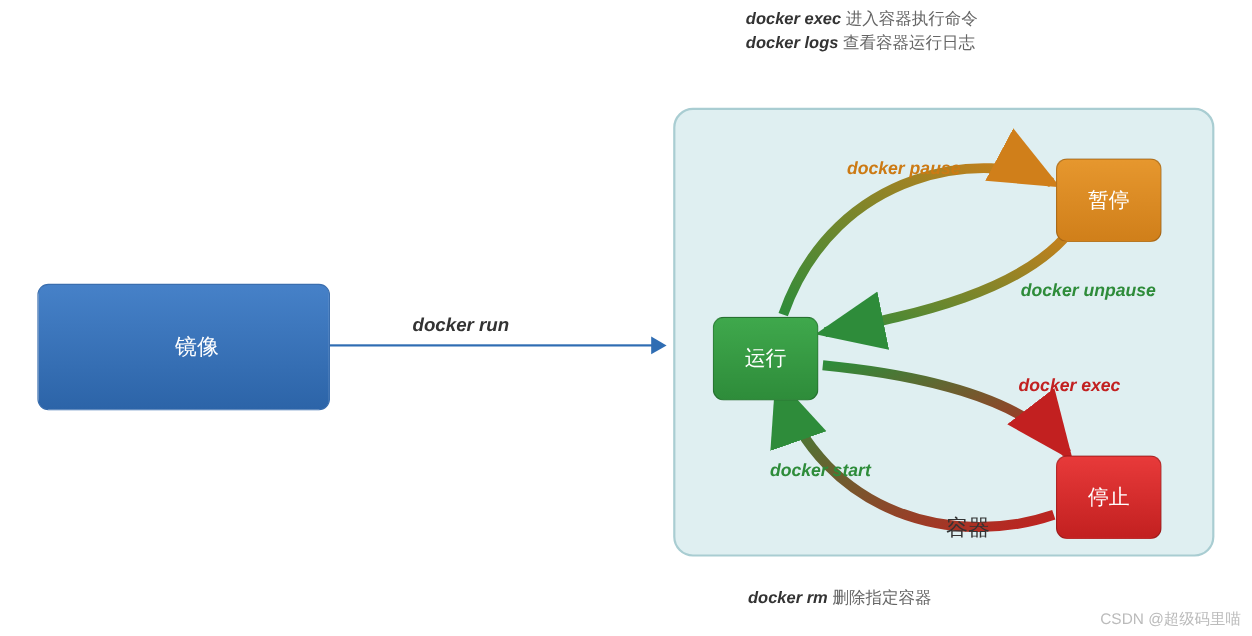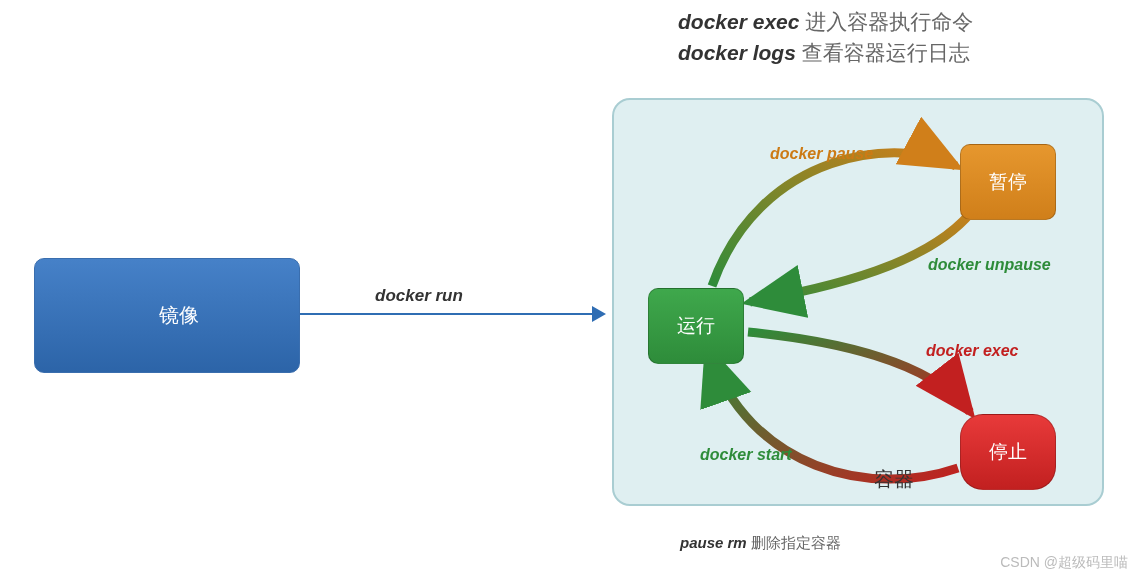--- a/index.html
+++ b/index.html
@@ -10,21 +10,21 @@
       position: relative;
       background: #ffffff;
     }
     .label-list {
       position: absolute;
       top: 8px;
       left: 678px;
     }
     .label-row {
       margin-bottom: 3px;
-      font-size: 21px;
+      font-size: 15px;
       color: #666;
     }
     .label-row .cmd {
       font-weight: bold;
       font-style: italic;
       color: #333;
     }
     .image-box {
       position: absolute;
       left: 34px;
@@ -84,33 +84,32 @@
       border-radius: 10px;
       display: flex;
       align-items: center;
       justify-content: center;
       color: #fff;
       font-size: 19px;
       border: 1px solid rgba(0,0,0,0.2);
     }
     .state-run  { left: 648px; top: 288px; background: linear-gradient(to bottom,#3fa84c,#2e8c3a); }
     .state-pause{ left: 960px; top: 144px; background: linear-gradient(to bottom,#e6972e,#d07f1a); }
-    .state-stop { left: 960px; top: 414px; background: linear-gradient(to bottom,#e83a3a,#c22020); border-radius: 23px; }
+    .state-stop { left: 960px; top: 414px; background: linear-gradient(to bottom,#e83a3a,#c22020); }
     .cmd-label { position: absolute; font-style: italic; font-weight: bold; font-size: 16px; }
     .lbl-pause   { left: 770px; top: 145px; color: #cc7a14; }
     .lbl-unpause { left: 928px; top: 256px; color: #2e8c3a; }
     .lbl-stop    { left: 926px; top: 342px; color: #c22020; }
-    .lbl-start   { left: 700px; top: 446px; color: #2e8c3a; }
+    .lbl-start   { left: 700px; top: 420px; color: #2e8c3a; }
     .container-title {
       position: absolute;
       left: 860px;
       top: 466px;
       font-size: 20px;
       color: #333;
-      margin-left: 14px;
     }
     .rm-label {
       position: absolute;
       left: 680px;
       top: 534px;
       font-size: 15px;
       color: #666;
     }
     .rm-label .cmd { font-weight: bold; font-style: italic; color: #333; }
     .watermark {
@@ -195,17 +194,17 @@
 </div>
 
 <div class="cmd-label lbl-pause">docker pause</div>
 <div class="cmd-label lbl-unpause">docker unpause</div>
 <div class="cmd-label lbl-stop">docker exec</div>
 <div class="cmd-label lbl-start">docker start</div>
 
 <div class="container-title">容器</div>
 
 <div class="rm-label">
-  <span class="cmd">pause rm</span>
+  <span class="cmd">docker rm</span>
   <span>删除指定容器</span>
 </div>
 
 <div class="watermark">CSDN @超级码里喵</div>
 
 </body></html>

